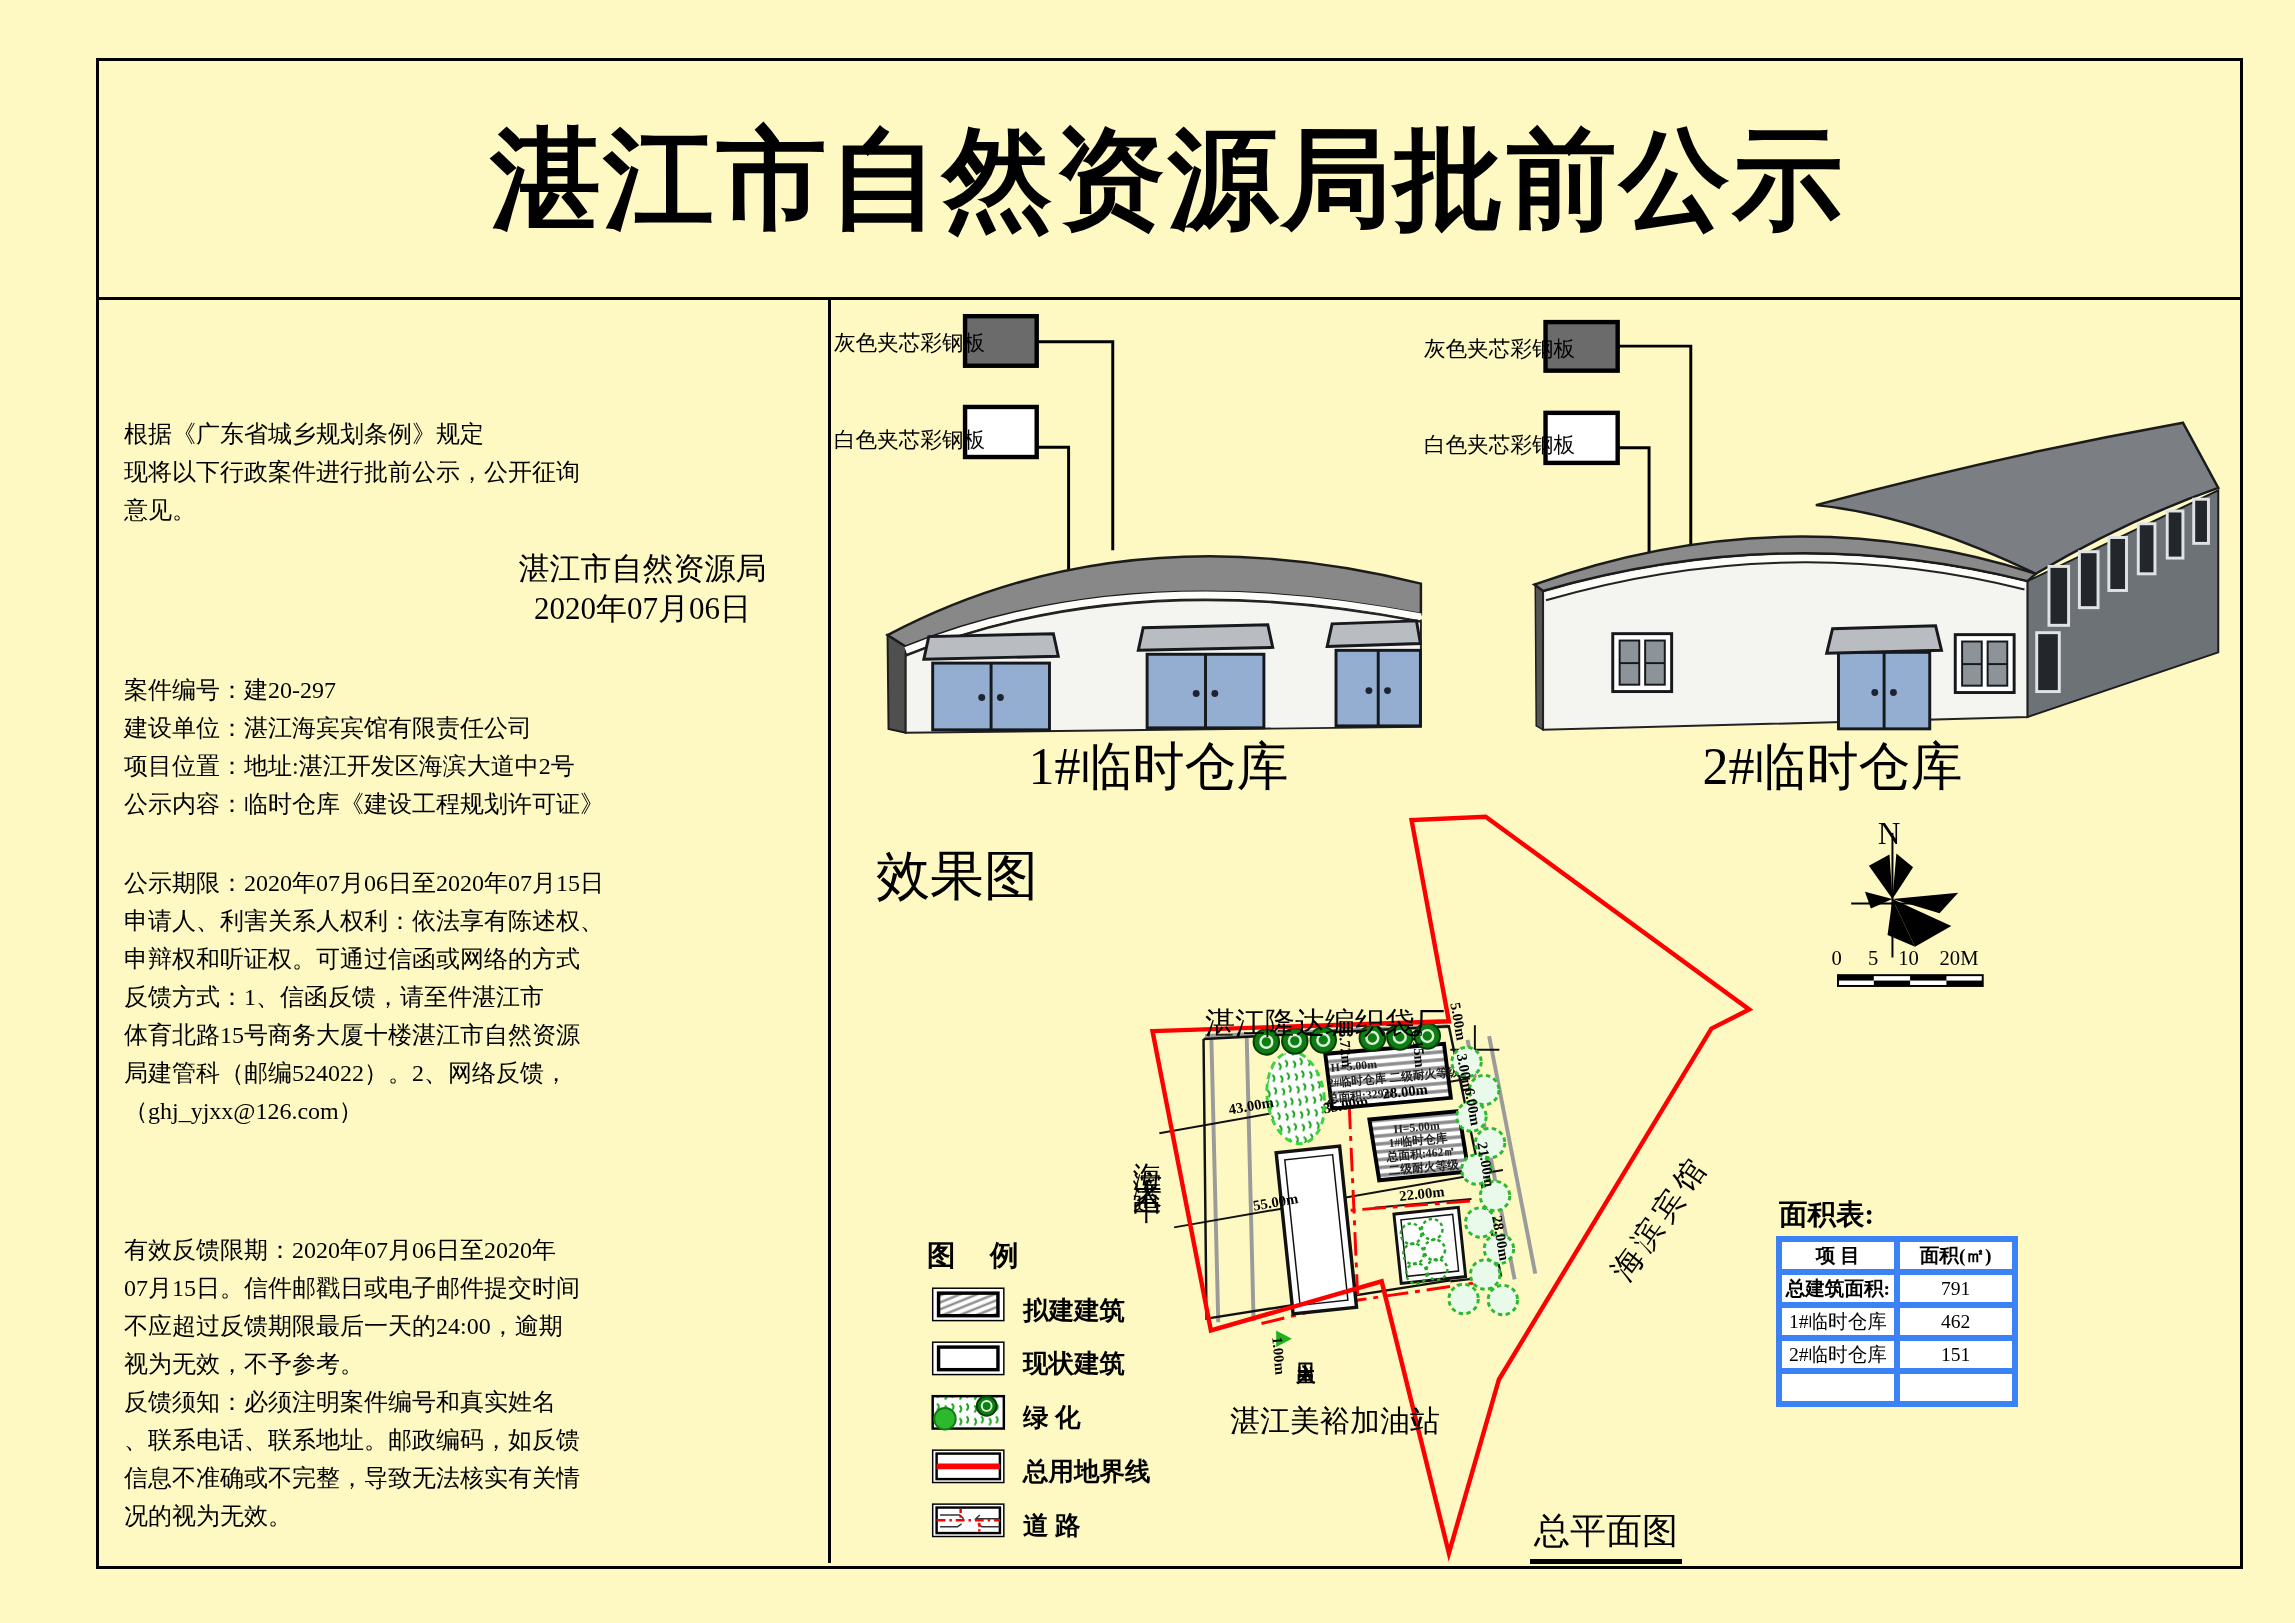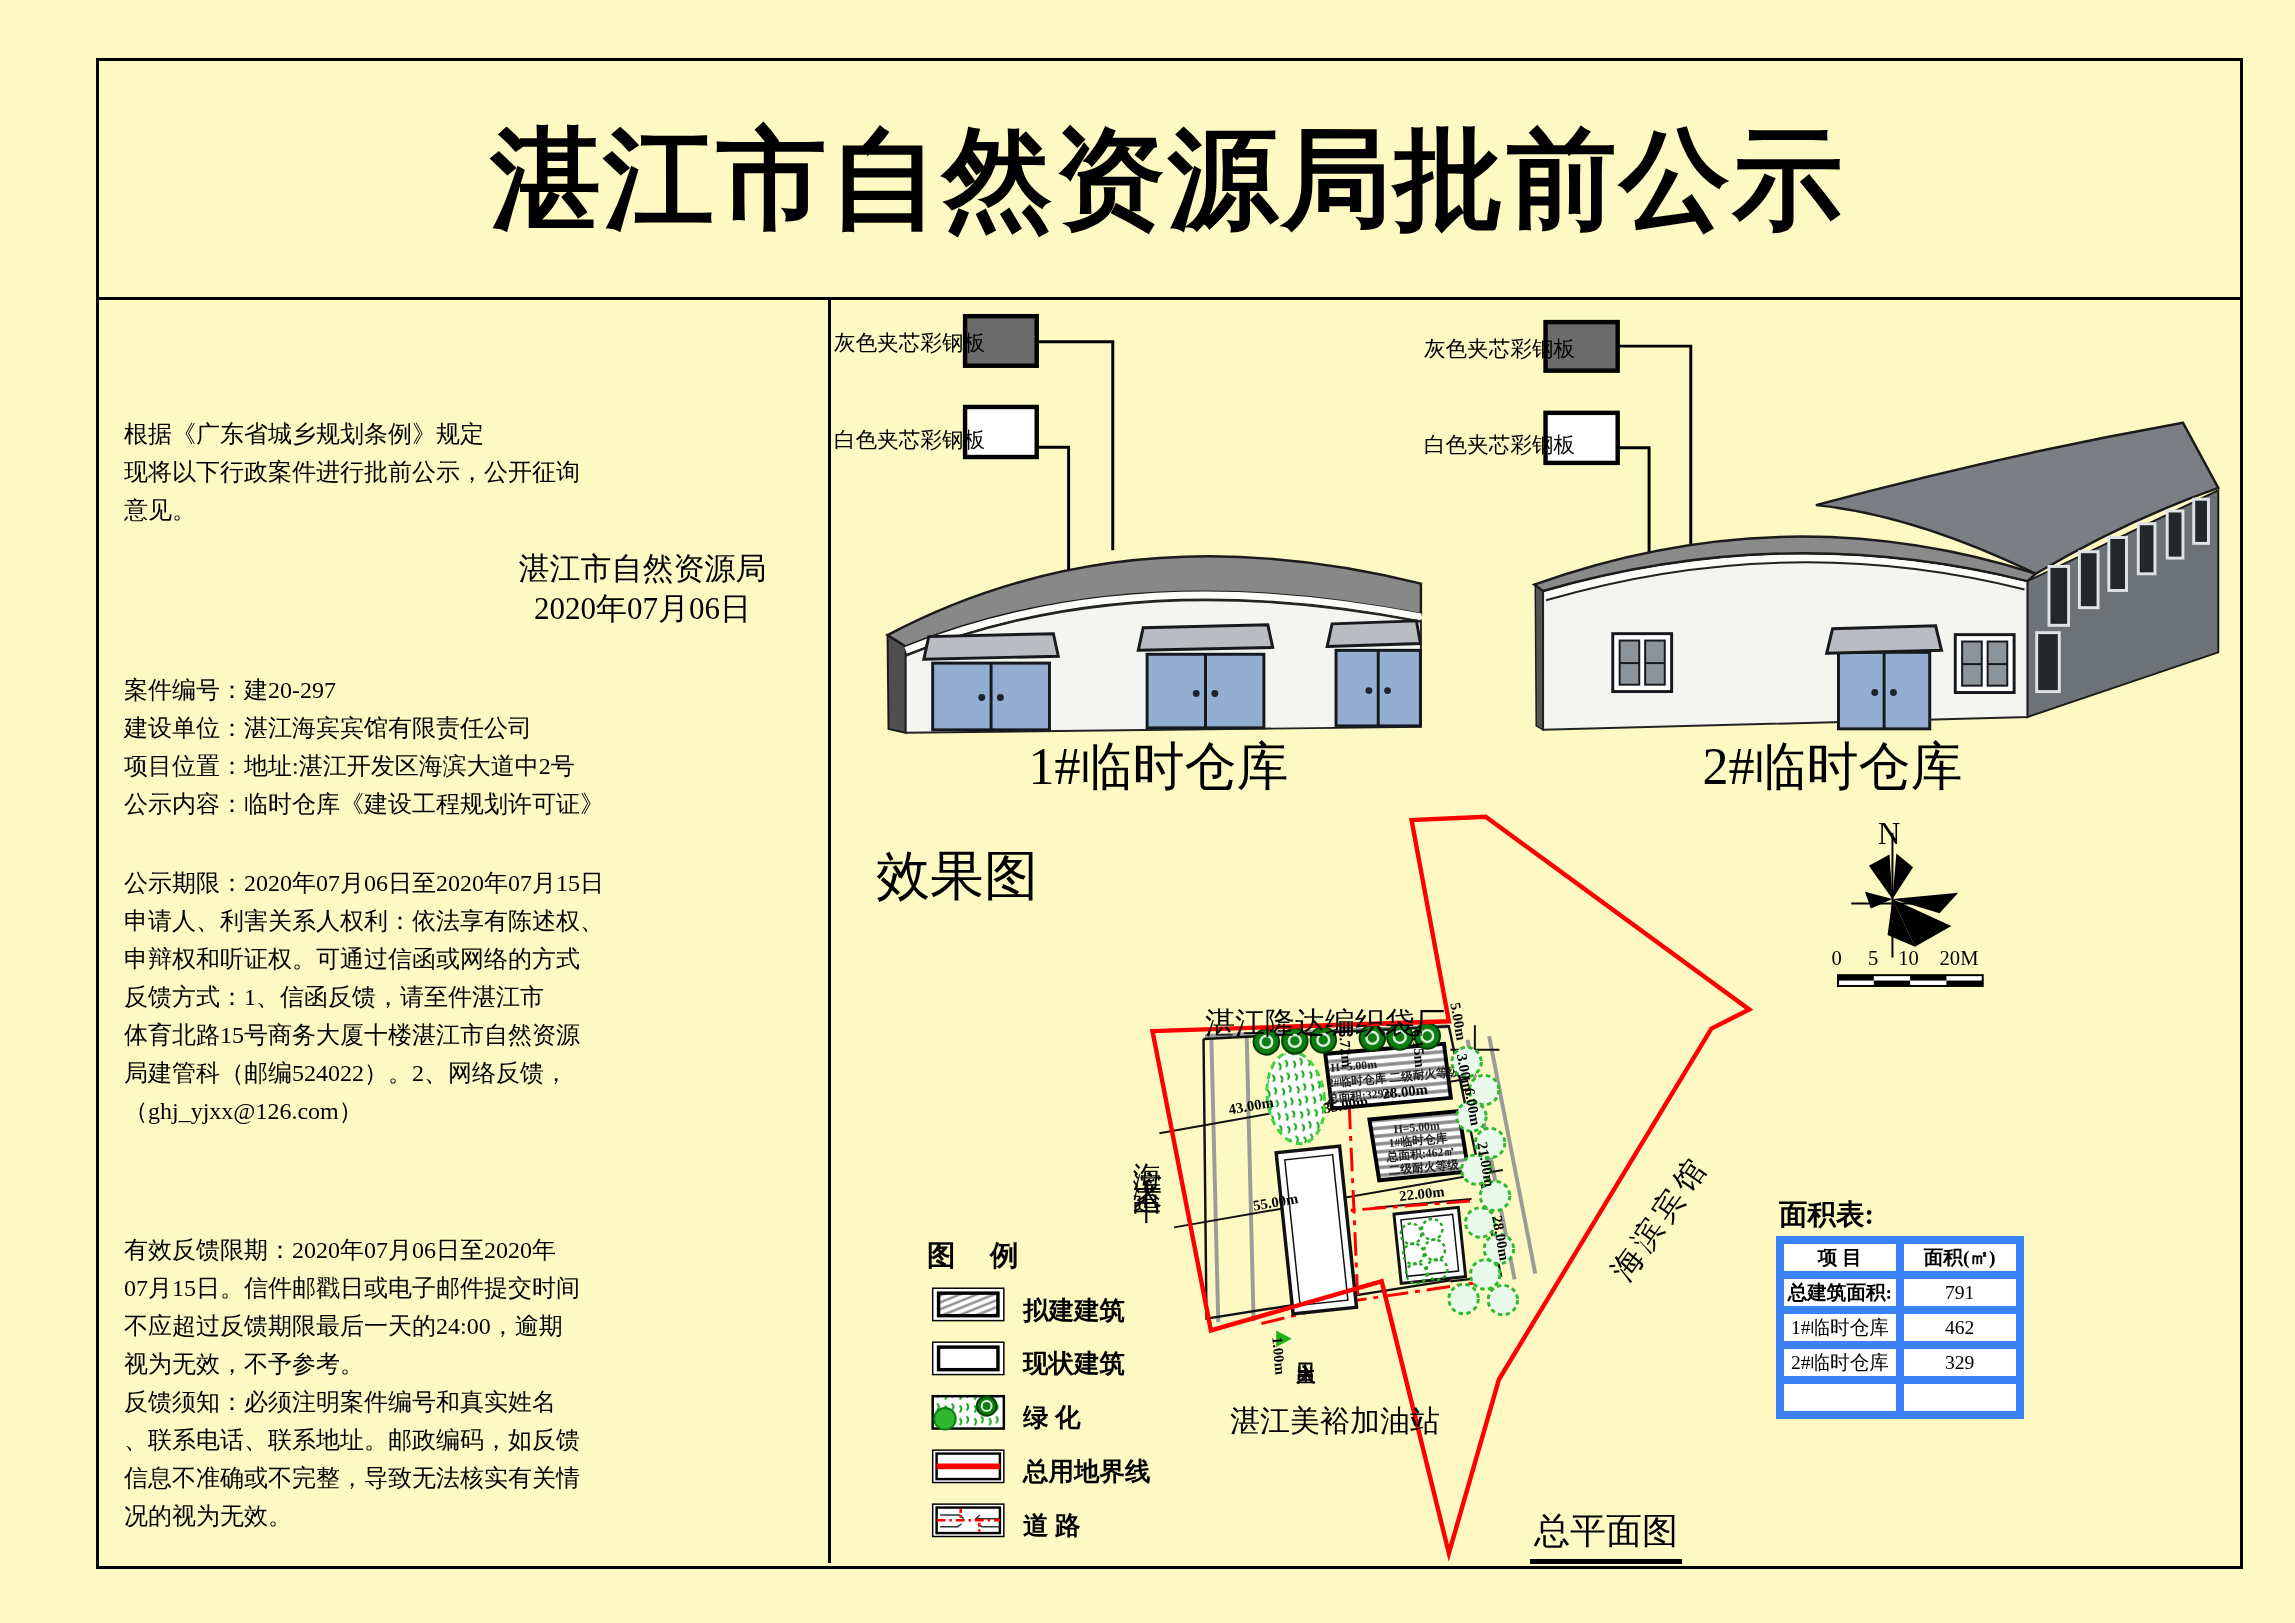--- a/index.html
+++ b/index.html
@@ -22,21 +22,21 @@
   #site-factory{left:1178px;top:971px;width:294px;text-align:center;font-size:30px;white-space:nowrap;margin-top:32px;}
   #site-road{left:1128px;top:1139px;height:211px;font-size:29.4px;writing-mode:vertical-rl;letter-spacing:7.9px;white-space:nowrap;}
   #site-gas{left:1217px;top:1401px;width:236px;text-align:center;font-size:30px;white-space:nowrap;}
   #site-hotel{left:1619px;top:1256px;font-size:31px;white-space:nowrap;transform:rotate(-55deg);transform-origin:left center;letter-spacing:4.9px;}
   #site-entrance{left:1293px;top:1349px;height:93px;font-size:18.6px;font-weight:700;writing-mode:vertical-rl;white-space:nowrap;}
   #plan-title{left:1530px;top:1507px;font-size:36px;white-space:nowrap;border-bottom:5.9px solid #000;padding:0 3.9px 2.9px 3.9px;}
   #legend-title{left:927px;top:1237px;font-size:28.5px;font-weight:700;letter-spacing:13.7px;white-space:nowrap;}
   .legend-item-label{left:1023px;font-size:25.5px;font-weight:700;white-space:nowrap;}
   #area-title{left:1779px;top:1196px;font-size:28.5px;font-weight:700;white-space:nowrap;}
   #area-table{left:1776px;top:1236px;border-collapse:collapse;table-layout:fixed;background:#fff;}
-  #area-table th,#area-table td{border:8px solid #3b82f6;text-align:center;font-size:19.6px;height:26.5px;padding:0 2.9px;white-space:nowrap;overflow:hidden;}
+  #area-table th,#area-table td{border:6px solid #3b82f6;text-align:center;font-size:19.6px;height:26.5px;padding:0 2.9px;white-space:nowrap;overflow:hidden;}
   #area-table{border:3.4px solid #000;}
   #area-table th{font-weight:700;}
   .bold-cell{font-weight:700;}
   svg text{font-family:"Liberation Serif","DejaVu Serif",serif;}
 </style>
 </head>
 <body>
 
 <div id="page">
 
@@ -398,21 +398,21 @@
     <tr>
       <td class="bold-cell">总建筑面积:</td>
       <td>791</td>
     </tr>
     <tr>
       <td>1#临时仓库</td>
       <td>462</td>
     </tr>
     <tr>
       <td>2#临时仓库</td>
-      <td>329</td>
+      <td>151</td>
     </tr>
     <tr>
       <td></td>
       <td></td>
     </tr>
   </tbody>
     </table>
 
 </div>
 

